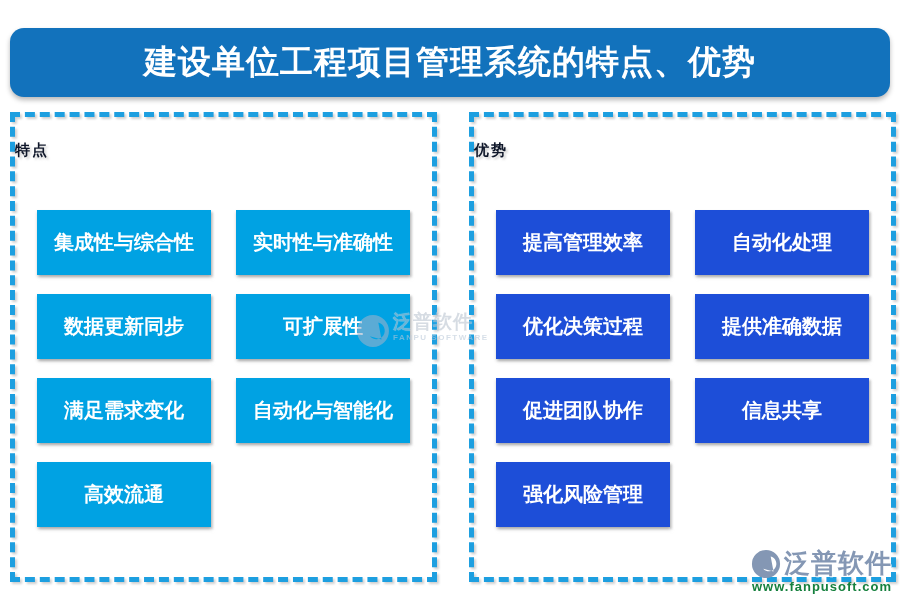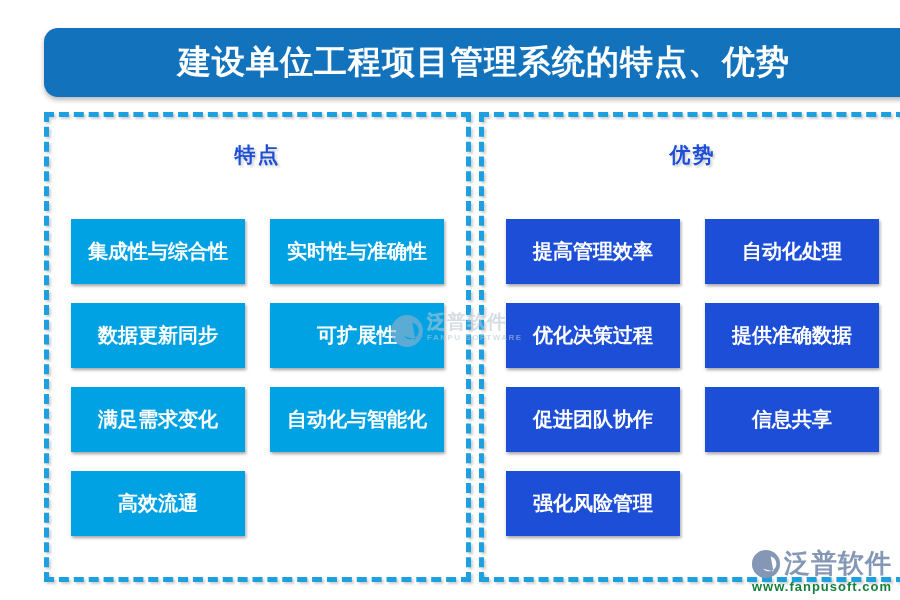--- a/index.html
+++ b/index.html
@@ -1,20 +1,20 @@
 <!DOCTYPE html>
 <html><head>
 <meta charset="utf-8">
 <style>
   html, body { margin: 0; padding: 0; background: #ffffff; }
   body {
     width: 900px; height: 600px; position: relative; overflow: hidden;
     font-family: "Liberation Sans", "DejaVu Sans", sans-serif;
   }
-  .canvas { position: absolute; inset: 0; margin-left: 34px; }
+  .canvas { position: absolute; inset: 0; }
 
   
   .banner {
     position: absolute; left: 10px; top: 28px; width: 880px; height: 69px;
     background: #1272bc; border-radius: 14px;
     display: flex; align-items: center; justify-content: center;
     box-shadow: 0 3px 5px rgba(0,0,0,0.28);
   }
   .banner span {
     color: #ffffff; font-size: 33px; font-weight: bold; letter-spacing: 1px;
@@ -23,25 +23,25 @@
 
   
   .panel {
     position: absolute; top: 112px; width: 427px; height: 470px;
     box-sizing: border-box;
     border: 5px dashed #1d9fe0;
     filter: drop-shadow(2px 2px 1px rgba(120,120,120,0.35));
     background: transparent;
   }
   .panel.left  { left: 10px; }
-  .panel.right { left: 445px; }
+  .panel.right { left: 469px; }
 
   .panel h2 {
-    margin: 24px 0 0 0; text-align: center;
-    font-size: 21px; font-weight: bold; color: #1d4ed8; letter-spacing: 2px;
+    margin: 24px 0 0 0; text-align: left;
+    font-size: 15px; font-weight: bold; color: #0f172a; letter-spacing: 2px;
   }
 
   .grid {
     margin-top: 34px; padding: 16px 22px;
     display: grid; grid-template-columns: 1fr 1fr;
     column-gap: 25px; row-gap: 19px;
   }
   .box {
     height: 65px; display: flex; align-items: center; justify-content: center;
     color: #ffffff; font-size: 20px; font-weight: bold; white-space: nowrap;

